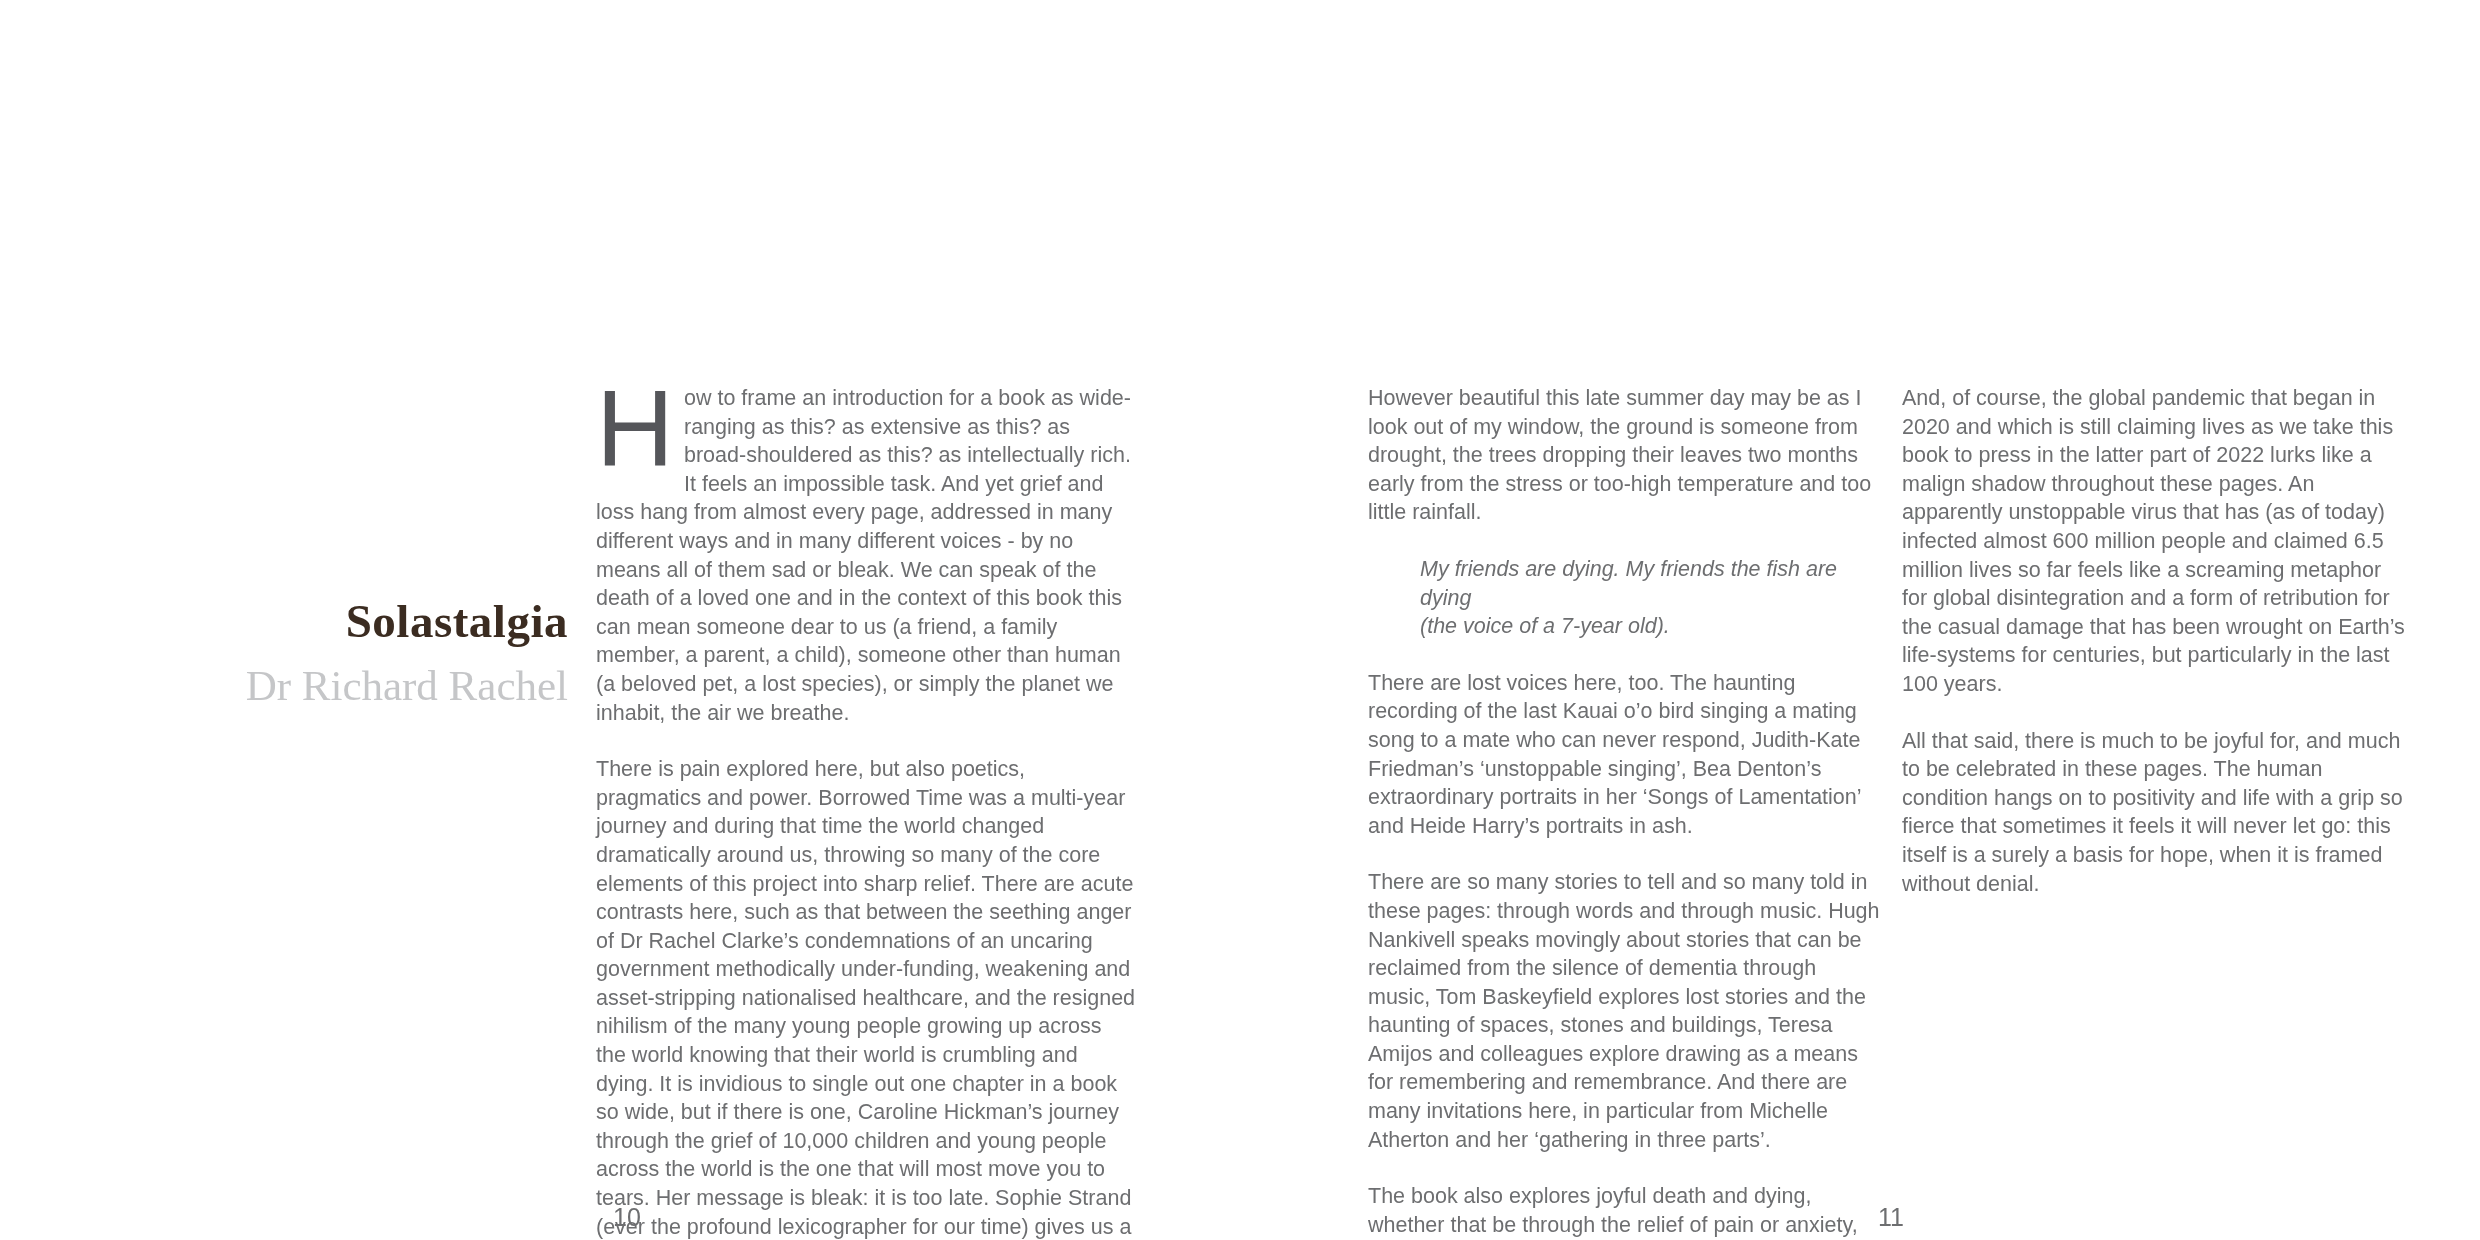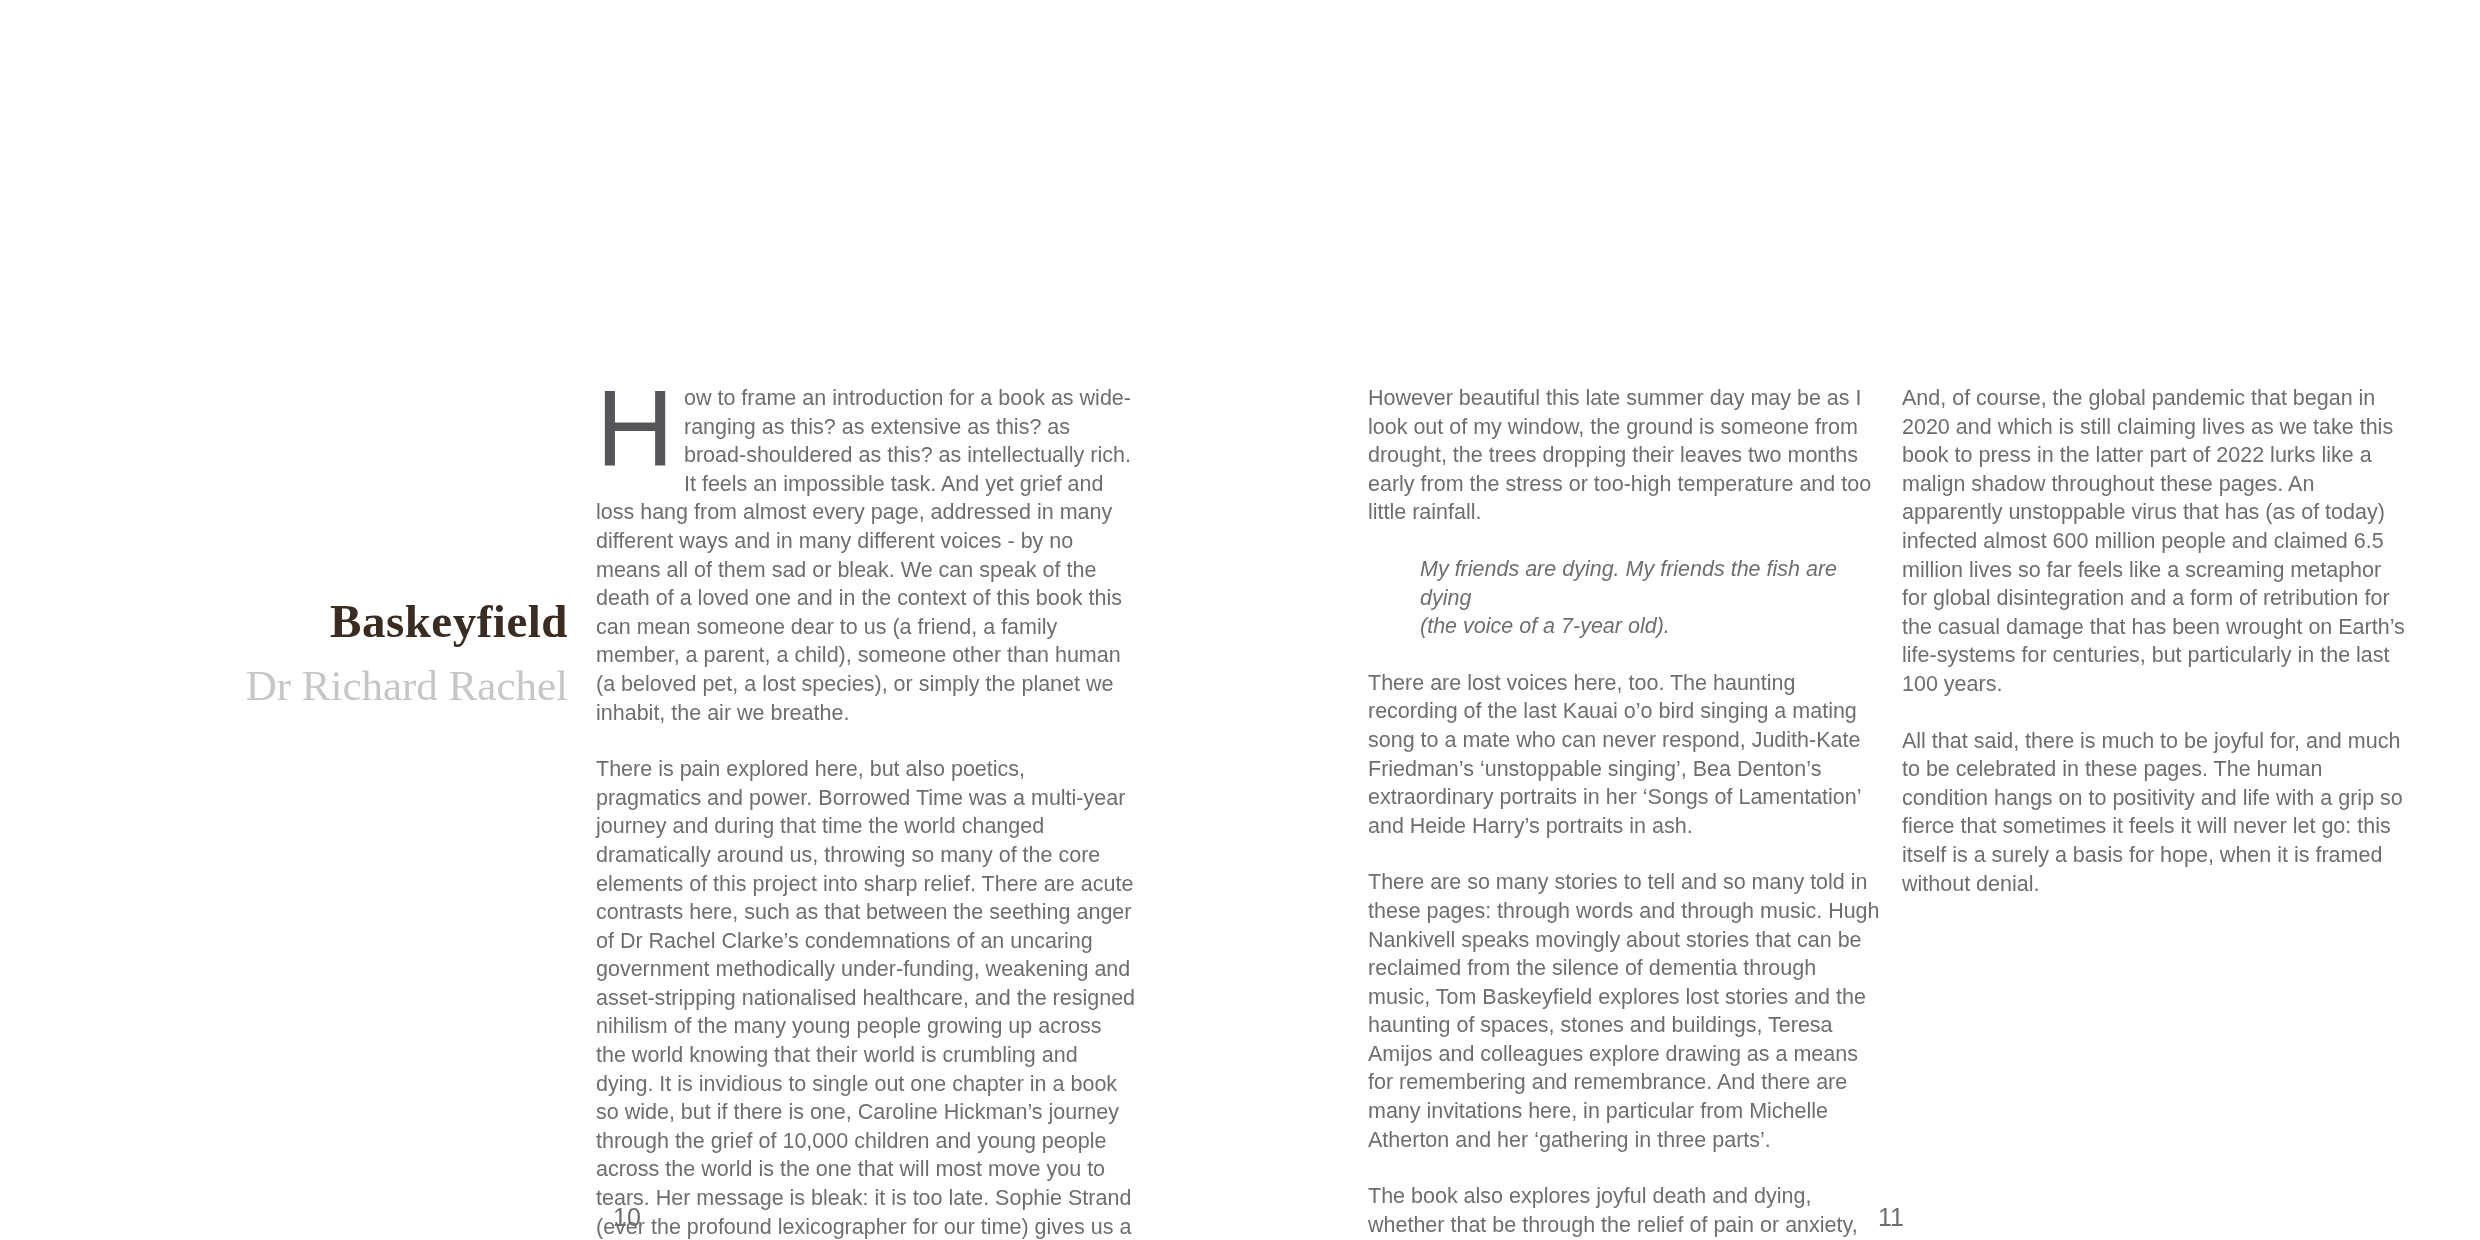--- a/index.html
+++ b/index.html
@@ -78,21 +78,21 @@
   }
   #page-number-left  { left: 613px; }
   #page-number-right { left: 1878px; }
 </style>
 </head>
 <body>
 
 <div id="spread">
 
   <div class="heading-block">
-    <h1 class="chapter-title">Baskeyfield</h1>
+    <h1 class="chapter-title">Solastalgia</h1>
     <h2 class="chapter-author">Dr Richard Rachel</h2>
   </div>
 
   <div class="text-col" id="col-a">
     <p>
       <span class="dropcap">H</span><span>ow to frame an introduction for a book as wide-ranging as this? as extensive as this? as broad-shouldered as this? as intellectually rich. It feels an impossible task. And yet grief and loss hang from almost every page, addressed in many different ways and in many different voices - by no means all of them sad or bleak. We can speak of the death of a loved one and in the context of this book this can mean someone dear to us (a friend, a family member, a parent, a child), someone other than human (a beloved pet, a lost species), or simply the planet we inhabit, the air we breathe.</span>
     </p>
     <p>There is pain explored here, but also poetics, pragmatics and power. Borrowed Time was a multi-year journey and during that time the world changed dramatically around us, throwing so many of the core elements of this project into sharp relief. There are acute contrasts here, such as that between the seething anger of Dr Rachel Clarke’s condemnations of an uncaring government methodically under-funding, weakening and asset-stripping nationalised healthcare, and the resigned nihilism of the many young people growing up across the world knowing that their world is crumbling and dying. It is invidious to single out one chapter in a book so wide, but if there is one, Caroline Hickman’s journey through the grief of 10,000 children and young people across the world is the one that will most move you to tears. Her message is bleak: it is too late. Sophie Strand (ever the profound lexicographer for our time) gives us a word for this: Solastalgia.</p>
   </div>
 

